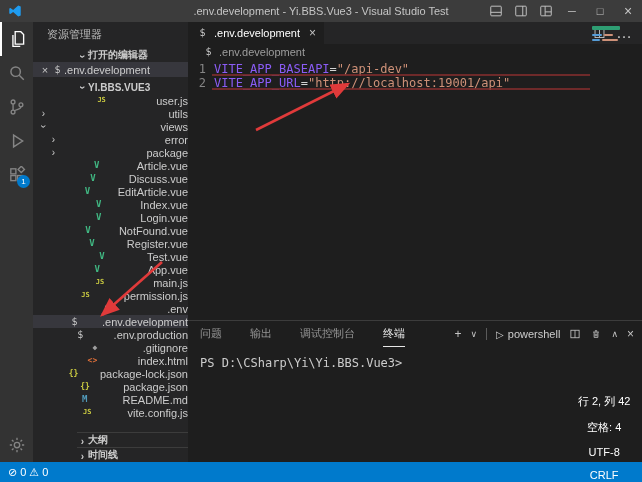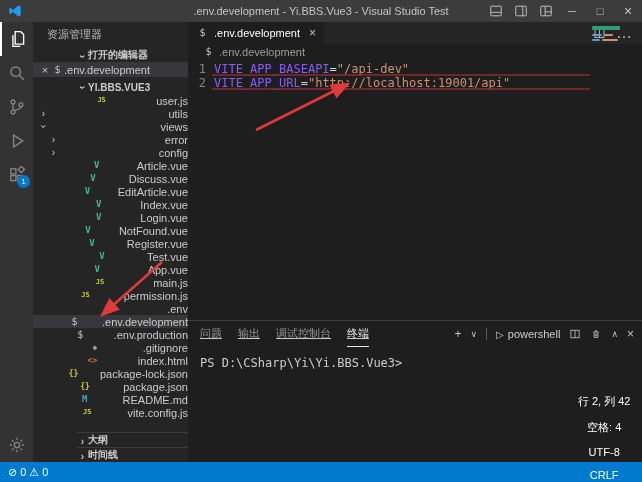--- a/index.html
+++ b/index.html
@@ -65,21 +65,21 @@
   .tk-str{color:#ce9178;}
   .minimap{position:absolute;top:4px;right:4px;width:46px;}
   .mm-green{width:28px;height:4px;background:#2e9e73;margin-bottom:4px;border-radius:1px;}
   .mm-row{height:2px;margin-bottom:3px;display:flex;gap:2px;}
   .mm-seg{height:2px;border-radius:1px;}
 
   
   .panel{position:absolute;left:188px;right:0;top:320px;height:142px;background:#1e1e1e;
          border-top:1px solid #3c3c3c;}
   .panel-header{height:26px;display:flex;align-items:center;padding:0 8px 0 12px;}
-  .panel-tabs{display:flex;gap:16px;height:100%;align-items:center;text-decoration:underline;}
+  .panel-tabs{display:flex;gap:28px;height:100%;align-items:center;}
   .panel-tab{font-size:11px;color:#969696;height:100%;display:flex;align-items:center;
              border-bottom:1px solid transparent;}
   .panel-tab.active{color:#e7e7e7;border-bottom-color:#e7e7e7;}
   .panel-actions{margin-left:auto;display:flex;align-items:center;gap:9px;color:#c5c5c5;font-size:12px;}
   .p-divider{width:1px;height:12px;background:#5a5a5a;}
   .shell{display:flex;align-items:center;gap:4px;font-size:11px;color:#cccccc;}
   .play-glyph{font-size:10px;}
   .terminal{padding:9px 0 0 12px;font-family:"DejaVu Sans Mono",monospace;font-size:12px;color:#cccccc;}
 
   
@@ -204,21 +204,21 @@
       <div class="tree-row" style="padding-left: 5px;">
         <span class="chev expanded">›</span>
         <span class="label">views</span>
       </div>
       <div class="tree-row" style="padding-left: 15px;">
         <span class="chev">›</span>
         <span class="label">error</span>
       </div>
       <div class="tree-row" style="padding-left: 15px;">
         <span class="chev">›</span>
-        <span class="label">config</span>
+        <span class="label">package</span>
       </div>
       <div class="tree-row" style="padding-left: 15px;">
         <span class="chev-spacer"></span>
         <span class="fi" style="color: rgb(65, 184, 131); font-size: 9px; font-weight: 700;">V</span>
         <span class="label">Article.vue</span>
       </div>
       <div class="tree-row" style="padding-left: 15px;">
         <span class="chev-spacer"></span>
         <span class="fi" style="color: rgb(65, 184, 131); font-size: 9px; font-weight: 700;">V</span>
         <span class="label">Discuss.vue</span>

